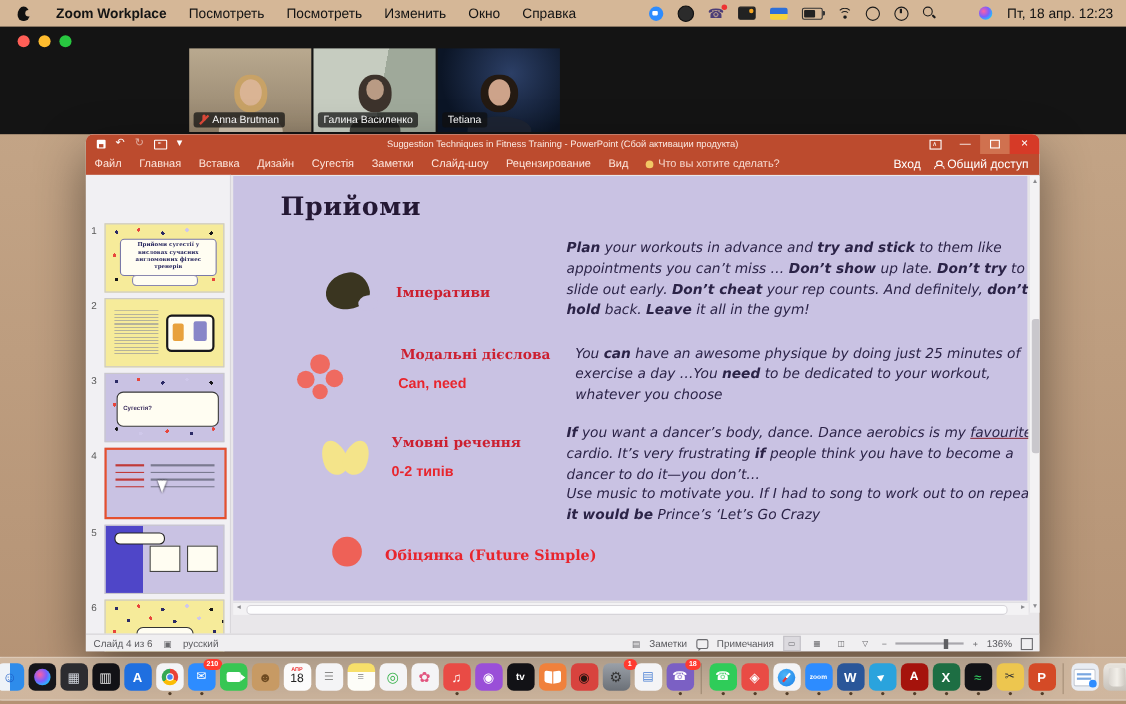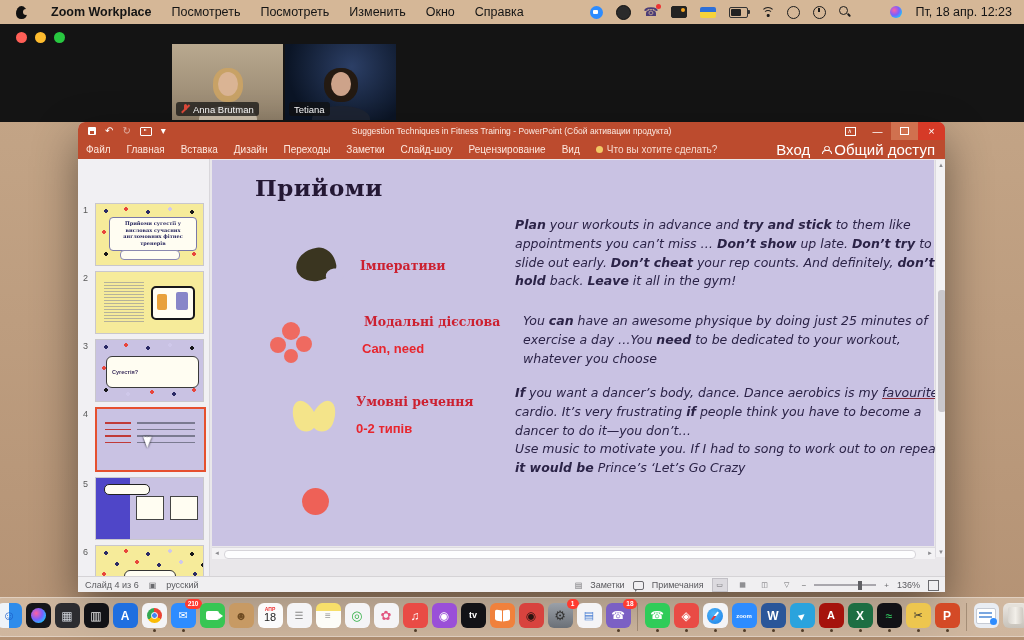--- a/index.html
+++ b/index.html
@@ -100,21 +100,21 @@
   .rest-ic{width:7px;height:6px;border:1px solid #fff;position:relative;background:#d0714f;}
   .rest-ic::before{content:"";position:absolute;left:2px;top:-3px;width:7px;height:6px;border:1px solid #fff;z-index:-1;}
   .ribbon-ic{width:9px;height:7px;border:1px solid #fff;position:relative;}
   .ribbon-ic::after{content:"∧";position:absolute;left:1.5px;top:-1px;font-size:6px;}
 
   #ppt-ribbon{position:absolute;left:0;top:18px;right:0;height:19px;background:#bc4b2e;
     display:flex;align-items:center;color:#fde7de;font-size:10px;}
   .rtab{padding:0 8px;white-space:nowrap;}
   .tellme{display:flex;align-items:center;gap:4px;padding:0 8px;opacity:.9;}
   .bulb{width:7px;height:7px;border-radius:50%;background:#f8d66b;}
-  .ribbon-right{margin-left:auto;display:flex;align-items:center;gap:12px;padding-right:10px;font-size:15px;color:#fff;}
+  .ribbon-right{margin-left:auto;display:flex;align-items:center;gap:12px;padding-right:10px;font-size:11px;color:#fff;}
   .share{display:flex;align-items:center;gap:4px;}
   .person-ic{width:8px;height:8px;position:relative;}
   .person-ic::before{content:"";position:absolute;left:2.2px;top:0;width:3.6px;height:3.6px;border:1px solid #fff;border-radius:50%;}
   .person-ic::after{content:"";position:absolute;left:0;bottom:0;width:8px;height:3px;border:1px solid #fff;border-bottom:none;border-radius:4px 4px 0 0;}
 
   
   #thumbs{position:absolute;left:0;top:37px;width:131px;height:417px;background:#f1f0f3;border-right:1px solid #d9d7db;}
   .thumb-num{position:absolute;left:5px;font-size:9px;color:#595959;}
   .thumb{position:absolute;left:17px;width:107px;height:61px;background:#fff;border:1px solid #c9c7cc;overflow:hidden;}
   .thumb.sel{border:2px solid #e5502e;}
@@ -298,20 +298,30 @@
       <div class="person">
           <span class="hair"></span>
           <span class="head"></span>
           <span class="torso"></span>
         </div>
       <div class="nametag">
         <span class="mic-off"></span>
         <span>Anna Brutman</span>
       </div>
     </div>
+    <div class="tile t2">
+      <div class="person">
+          <span class="hair"></span>
+          <span class="head"></span>
+          <span class="torso"></span>
+        </div>
+      <div class="nametag">
+        <span>Галина Василенко</span>
+      </div>
+    </div>
     <div class="tile t3">
       <div class="person">
           <span class="hair"></span>
           <span class="head"></span>
           <span class="torso"></span>
         </div>
       <div class="nametag">
         <span>Tetiana</span>
       </div>
     </div>
@@ -337,21 +347,21 @@
           <span class="rest-ic"></span>
         </span>
       <span class="wc wc-close">×</span>
     </div>
   </div>
   <div id="ppt-ribbon">
     <span class="rtab">Файл</span>
     <span class="rtab">Главная</span>
     <span class="rtab">Вставка</span>
     <span class="rtab">Дизайн</span>
-    <span class="rtab">Переходы</span>
+    <span class="rtab">Сугестія</span>
     <span class="rtab">Заметки</span>
     <span class="rtab">Слайд-шоу</span>
     <span class="rtab">Рецензирование</span>
     <span class="rtab">Вид</span>
     <span class="tellme">
       <span class="bulb"></span>
       <span>Что вы хотите сделать?</span>
     </span>
     <div class="ribbon-right">
       <span>Вход</span>
@@ -419,20 +429,21 @@
     <div class="lbl-serif" style="position:absolute;left:152px;top:154px;">Модальні дієслова</div>
     <div class="lbl-bold" style="position:absolute;left:150px;top:181px;">Can, need</div>
     <div class="para" style="left:311px;top:152px;width:408px;"><span>You </span><span class="b">can</span><span> have an awesome physique by doing just 25 minutes of exercise a day …You </span><span class="b">need</span><span> to be dedicated to your workout, whatever you choose</span></div>
 
     <div class="tulip" style="left:80px;top:238px;"></div>
     <div class="lbl-serif" style="position:absolute;left:144px;top:234px;">Умовні речення</div>
     <div class="lbl-bold" style="position:absolute;left:144px;top:261px;">0-2 типів</div>
     <div class="para" style="left:303px;top:224px;width:432px;"><span class="b">If</span><span> you want a dancer’s body, dance. Dance aerobics is my </span><span class="u">favourite</span><span> cardio. It’s very frustrating </span><span class="b">if</span><span> people think you have to become a dancer to do it—you don’t…</span><br><span>Use music to motivate you. If I had to song to work out to on repeat, </span><span class="b">it would be</span><span> Prince’s ‘Let’s Go Crazy</span></div>
 
     <div class="rcircle" style="left:90px;top:328px;"></div>
+    <div class="lbl-bold" style="position:absolute;left:138px;top:338px;font-family:'DejaVu Serif',serif;">Обіцянка  (Future Simple)</div>
   </div>
 
   <div class="vscroll">
     <span class="arr" style="top:0;">▲</span>
     <span class="thumb"></span>
     <span class="arr" style="bottom:0;">▼</span>
   </div>
   <div class="hscroll">
     <span class="arr" style="left:0;">◄</span>
     <span class="thumb"></span>

